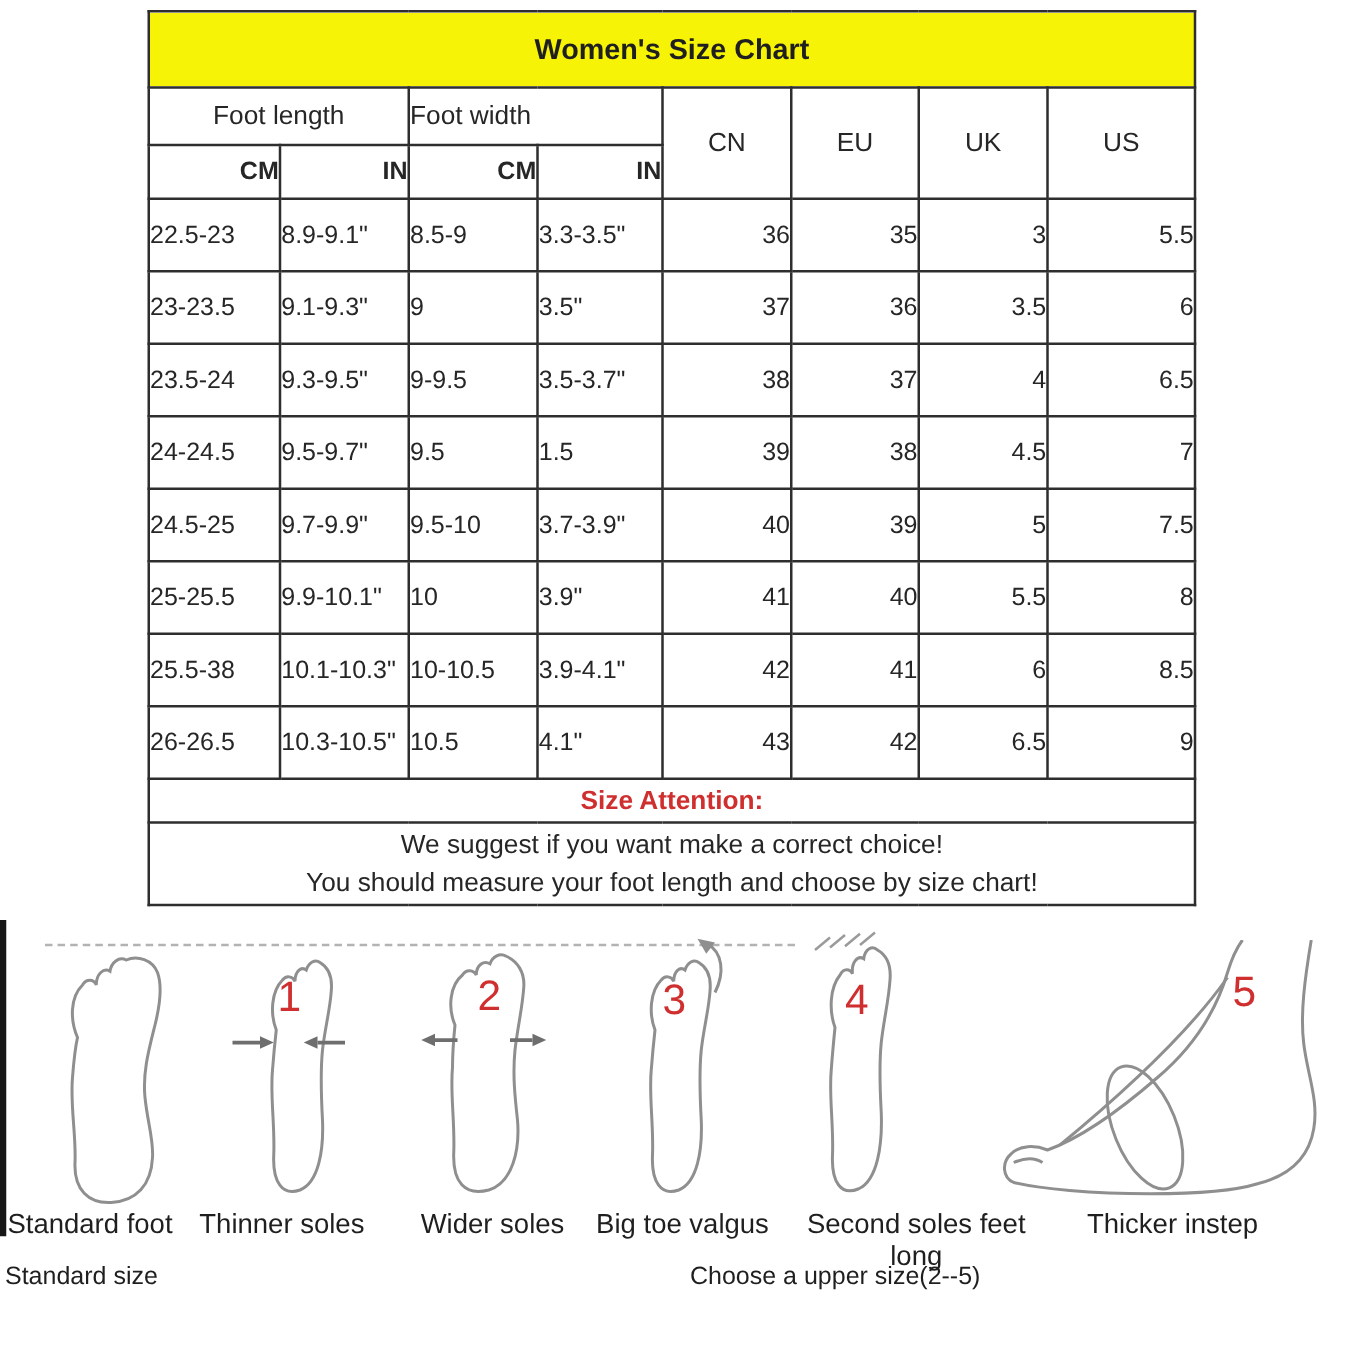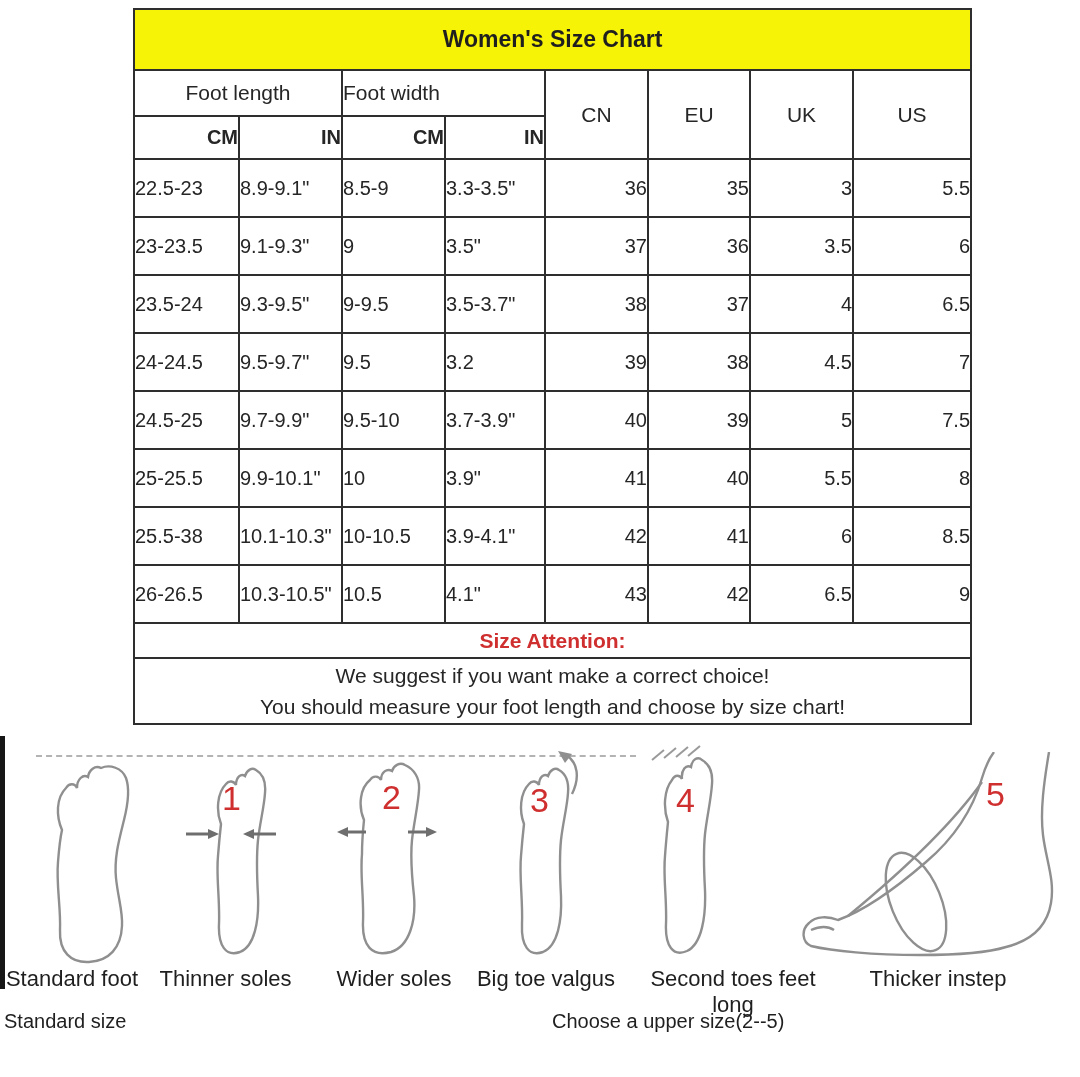--- a/index.html
+++ b/index.html
@@ -8,21 +8,21 @@
     --border-dark:#2e2e2e;
     --text-dark:#262626;
     --foot-outline:#8f8f8f;
   }
   html,body{margin:0;padding:0;background:#ffffff;}
   body{font-family:"Liberation Sans","DejaVu Sans",sans-serif;color:var(--text-dark);}
   .canvas{position:relative;width:1080px;height:1077px;background:#ffffff;overflow:hidden;}
 
   
   table.size-table{
-    position:absolute;left:133px;top:8px;width:837px;
+    position:absolute;left:118px;top:8px;width:837px;
     border-collapse:collapse;table-layout:fixed;
   }
   table.size-table td{
     border:2px solid var(--border-dark);
     padding:0;font-size:20px;color:var(--text-dark);
     overflow:hidden;white-space:nowrap;
   }
   tr.row-title td{
     height:59px;background:var(--header-yellow);
     text-align:center;font-size:23px;font-weight:600;color:#1f1f1f;
@@ -131,21 +131,21 @@
           <td class="c-l">3.5-3.7"</td>
           <td class="c-rt">38</td>
           <td class="c-lt">37</td>
           <td class="c-r">4</td>
           <td class="c-r">6.5</td>
         </tr>
         <tr>
           <td class="c-l">24-24.5</td>
           <td class="c-l">9.5-9.7"</td>
           <td class="c-l">9.5</td>
-          <td class="c-l">3.2</td>
+          <td class="c-l">1.5</td>
           <td class="c-rt">39</td>
           <td class="c-lt">38</td>
           <td class="c-r">4.5</td>
           <td class="c-r">7</td>
         </tr>
         <tr>
           <td class="c-l">24.5-25</td>
           <td class="c-l">9.7-9.9"</td>
           <td class="c-l">9.5-10</td>
           <td class="c-l">3.7-3.9"</td>
@@ -245,19 +245,19 @@
   <span class="fig-num" style="left:222px;top:781px">1</span>
   <span class="fig-num" style="left:382px;top:780px">2</span>
   <span class="fig-num" style="left:530px;top:783px">3</span>
   <span class="fig-num" style="left:676px;top:783px">4</span>
   <span class="fig-num" style="left:986px;top:777px">5</span>
 
   <span class="fig-label lbl-0">Standard foot</span>
   <span class="fig-label lbl-1">Thinner soles</span>
   <span class="fig-label lbl-2">Wider soles</span>
   <span class="fig-label lbl-3">Big toe valgus</span>
-  <span class="fig-label lbl-4">Second toes feet long</span>
+  <span class="fig-label lbl-4">Second soles feet long</span>
   <span class="fig-label lbl-5">Thicker instep</span>
 
   <span class="caption cap-0">Standard size</span>
   <span class="caption cap-2">Choose a upper size(2--5)</span>
 
 </div>
 
 </body></html>

